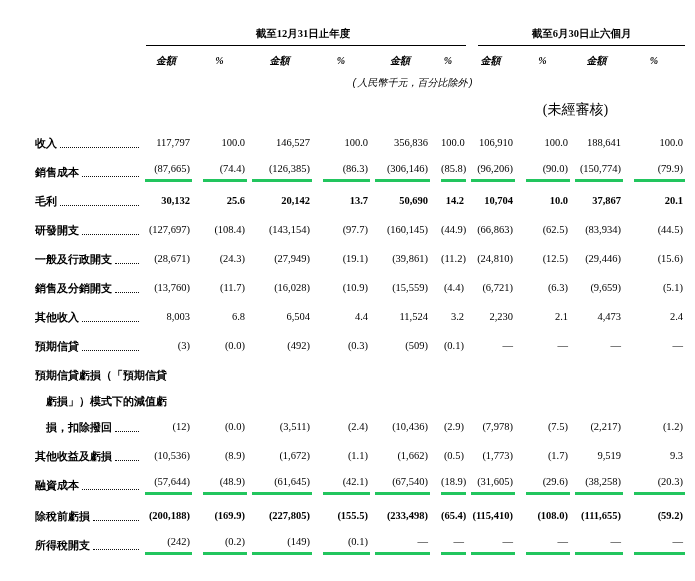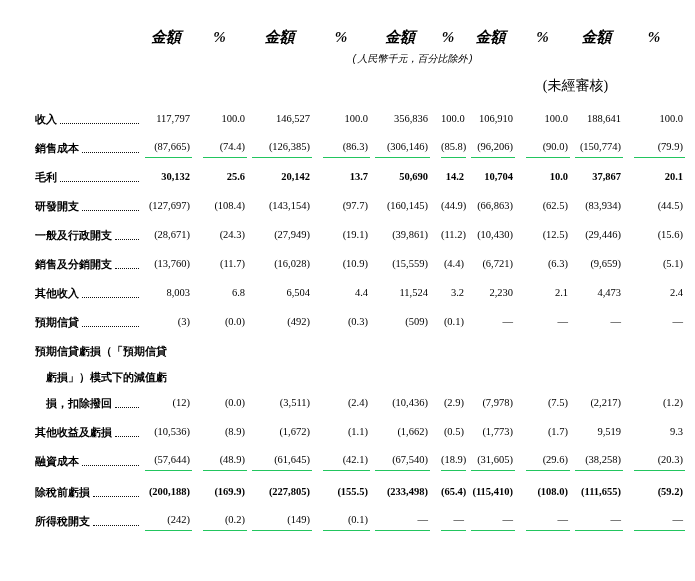--- a/index.html
+++ b/index.html
@@ -37,21 +37,21 @@
   .hline {
     border-bottom: 1.5px solid #000;
     margin: 4px 0 0 6px;
     height: 0;
   }
   td.sec-interim .hline, td.sec-interim .sec-t { margin-left: 12px; }
   .subh-t {
     text-align: center;
     font-weight: bold;
     font-style: italic;
-    font-size: 15px;
+    font-size: 10px;
     padding-bottom: 4px;
   }
   .note-units-t {
     text-align: center;
     font-style: italic;
     font-size: 10px;
     padding-bottom: 3px;
   }
   .note-unaudited-t {
     text-align: center;
@@ -80,40 +80,51 @@
   }
   td.v .cv {
     text-align: right;
     white-space: nowrap;
     padding: 0 2px 3px 0;
     line-height: 14px;
   }
   td.v.amt .cv { margin-left: 5px; }
   td.v.pct .cv { margin-left: 11px; }
   tr.bold td.v .cv, tr.bold td.label { font-weight: bold; }
-  tr.u-single td.v .cv { border-bottom: 1px solid #22c55e; }
+  tr.u-single td.v .cv { border-bottom: 3px solid #22c55e; }
 </style>
 </head>
 <body>
 
 <table class="fin" data-name="financial-table">
   <colgroup>
     <col style="width:105px">
     <col style="width:52px">
       <col style="width:55px">
     <col style="width:65px">
       <col style="width:58px">
     <col style="width:60px">
       <col style="width:36px">
     <col style="width:49px">
       <col style="width:55px">
     <col style="width:53px">
       <col style="width:62px">
   </colgroup>
   <tbody data-name="table-header">
+    <tr class="h1" data-name="section-header-row">
+      <td data-name="label-column-spacer"></td>
+      <td colspan="6" data-name="header-period-annual">
+        <div class="sec-t" data-name="annual-period-title">截至12月31日止年度</div>
+        <div class="hline" data-name="annual-period-rule"></div>
+      </td>
+      <td colspan="4" class="sec-interim" data-name="header-period-interim">
+        <div class="sec-t" data-name="interim-period-title">截至6月30日止六個月</div>
+        <div class="hline" data-name="interim-period-rule"></div>
+      </td>
+    </tr>
     <tr class="h3" data-name="subheader-row">
       <td data-name="label-column-spacer"></td>
       <td data-name="amount-header">
           <div class="subh-t">金額</div>
         </td>
       <td data-name="percent-header">
           <div class="subh-t">%</div>
         </td>
       <td data-name="amount-header">
           <div class="subh-t">金額</div>
@@ -326,21 +337,21 @@
         <td class="v pct" data-name="percent-cell">
           <div class="cv">(19.1)</div>
         </td>
         <td class="v amt" data-name="amount-cell">
           <div class="cv">(39,861)</div>
         </td>
         <td class="v pct" data-name="percent-cell">
           <div class="cv">(11.2)</div>
         </td>
         <td class="v amt" data-name="amount-cell">
-          <div class="cv">(10,430)</div>
+          <div class="cv">(24,810)</div>
         </td>
         <td class="v pct" data-name="percent-cell">
           <div class="cv">(12.5)</div>
         </td>
         <td class="v amt" data-name="amount-cell">
           <div class="cv">(29,446)</div>
         </td>
         <td class="v pct" data-name="percent-cell">
           <div class="cv">(15.6)</div>
         </td>

